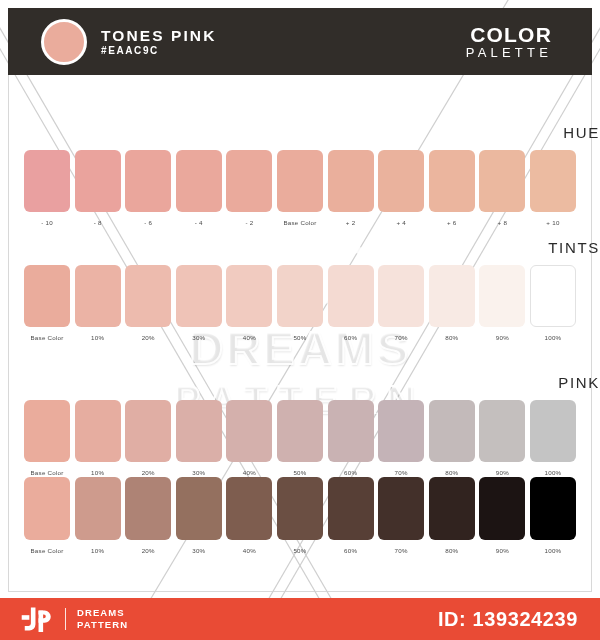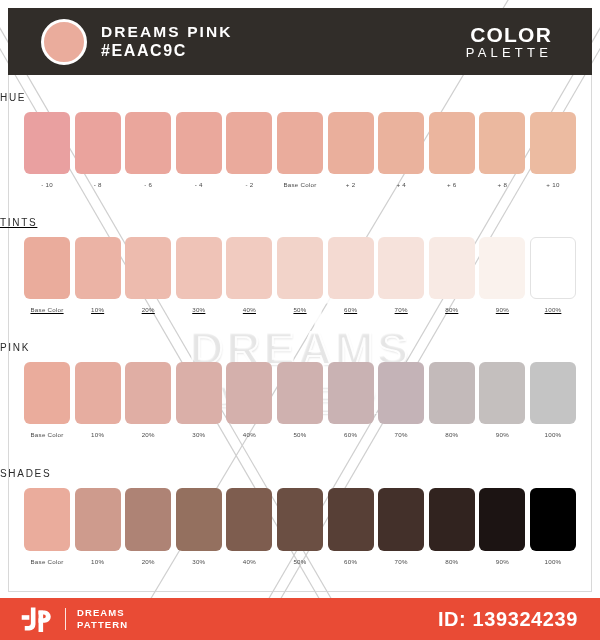--- a/index.html
+++ b/index.html
@@ -38,21 +38,21 @@
     margin-left: 14px;
     color: #ffffff;
     line-height: 1.24;
   }
   .hdr-name {
     font-size: 15.5px;
     font-weight: bold;
     letter-spacing: 2.1px;
   }
   .hdr-hex {
-    font-size: 16px;
+    font-size: 10px;
     font-weight: bold;
     letter-spacing: 1.6px;
   }
   .hdr-right {
     margin-left: auto;
     margin-right: 40px;
     color: #ffffff;
     text-align: right;
     line-height: 1.05;
   }
@@ -72,24 +72,25 @@
     left: 8px; top: 8px;
     width: 584px; height: 584px;
     border: 1px solid #d8d8d8;
     pointer-events: none;
     z-index: 1;
   }
 
   
   .section { position: absolute; left: 0; width: 600px; z-index: 3; }
   .section-title {
-    text-align: left;
-    font-size: 10px;
+    text-align: right;
+    font-size: 15px;
     letter-spacing: 1.7px;
     color: #2a2a2a;
+    margin-top: 32px;
   }
   .swatch-row {
     display: flex;
     justify-content: center;
     gap: 4.6px;
     margin-top: 9px;
   }
   .cell { width: 46px; }
   .chip {
     width: 46px; height: 62px;
@@ -99,21 +100,21 @@
   .cell-label {
     margin-top: 7px;
     text-align: center;
     font-size: 6.2px;
     letter-spacing: 0.25px;
     color: #4a4a4a;
     white-space: nowrap;
   }
 
   #sec-hue    { top: 92px; }
-  #sec-tints  { top: 217px; text-decoration: underline; }
+  #sec-tints  { top: 207px; }
   #sec-tones  { top: 342px; }
   #sec-shades { top: 468px; }
   #sec-shades .chip { height: 63px; }
 
   
   .wm { position: absolute; z-index: 2; pointer-events: none; }
   .wm-diag { left: 0; top: 0; width: 600px; height: 600px; opacity: 1; }
   .wm-logo {
     left: 222px; top: 222px;
     width: 160px; height: 130px;
@@ -179,21 +180,21 @@
 </head>
 <body>
 
 <div id="page">
 
   <div class="frame"></div>
 
   <div class="header" style="background: rgb(49, 45, 41);">
     <div class="hdr-swatch" style="background: rgb(234, 172, 156);"></div>
     <div class="hdr-text">
-      <div class="hdr-name">DREAMS PINK</div>
+      <div class="hdr-name">TONES PINK</div>
       <div class="hdr-hex">#EAAC9C</div>
     </div>
     <div class="hdr-right">
       <div class="l1">COLOR</div>
       <div class="l2">PALETTE</div>
     </div>
   </div>
 
   <svg class="wm wm-diag" viewBox="0 0 600 600">
     <g stroke="#cfcfcf" stroke-width="1.2" fill="none">
@@ -363,21 +364,20 @@
           <div class="cell-label">90%</div>
         </div>
         <div class="cell">
           <div class="chip" style="background: rgb(196, 196, 196);"></div>
           <div class="cell-label">100%</div>
         </div>
       </div>
   </div>
 
   <div class="section" id="sec-shades">
-    <div class="section-title">SHADES</div>
     <div class="swatch-row">
         <div class="cell">
           <div class="chip" style="background: rgb(234, 172, 156);"></div>
           <div class="cell-label">Base Color</div>
         </div>
         <div class="cell">
           <div class="chip" style="background: rgb(206, 155, 141);"></div>
           <div class="cell-label">10%</div>
         </div>
         <div class="cell">

